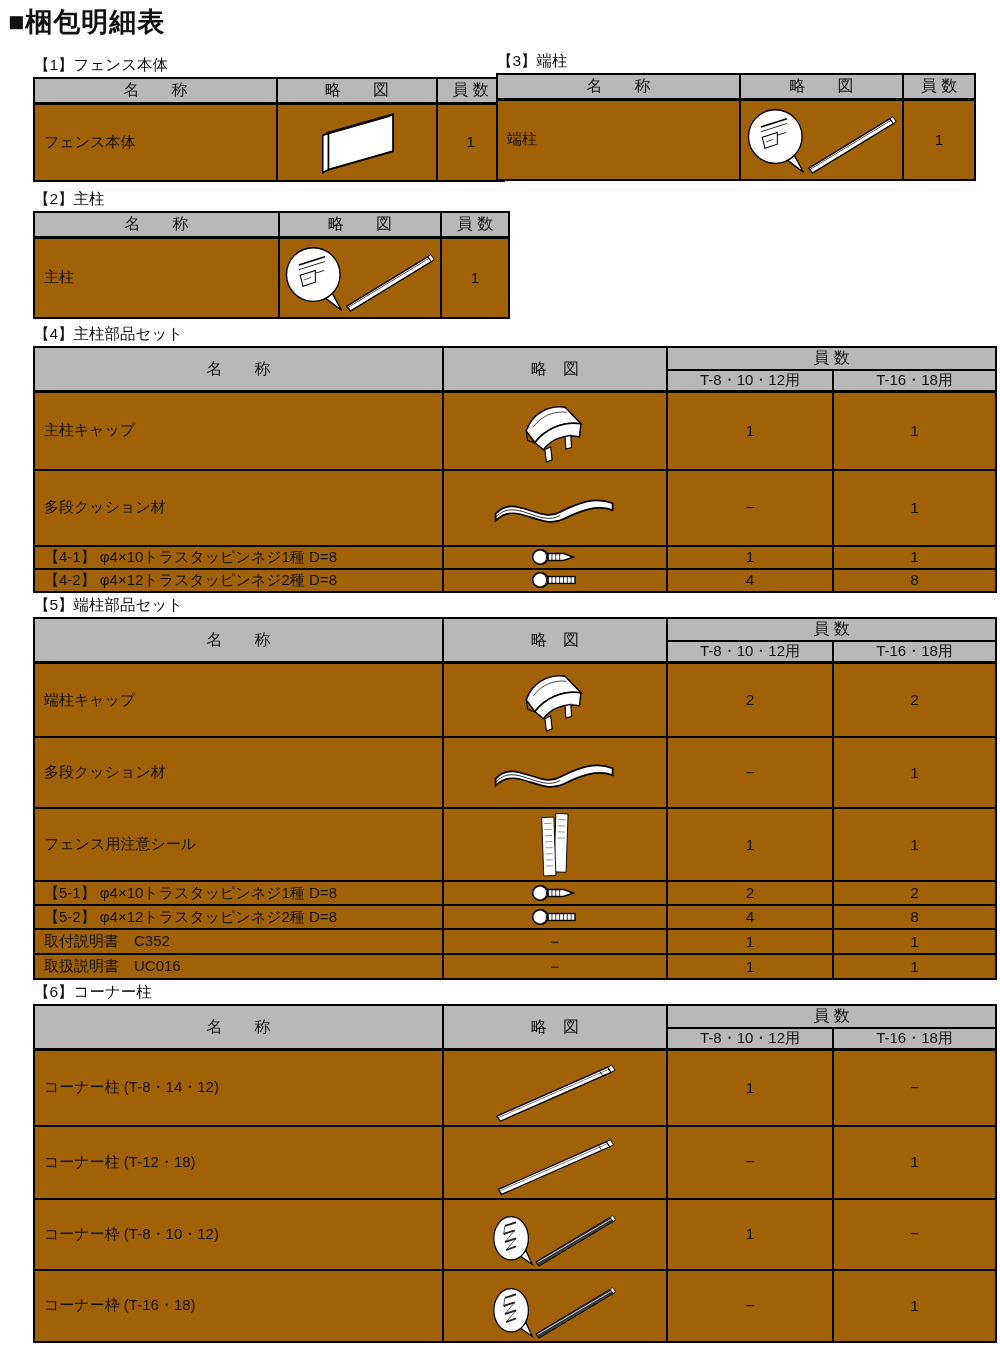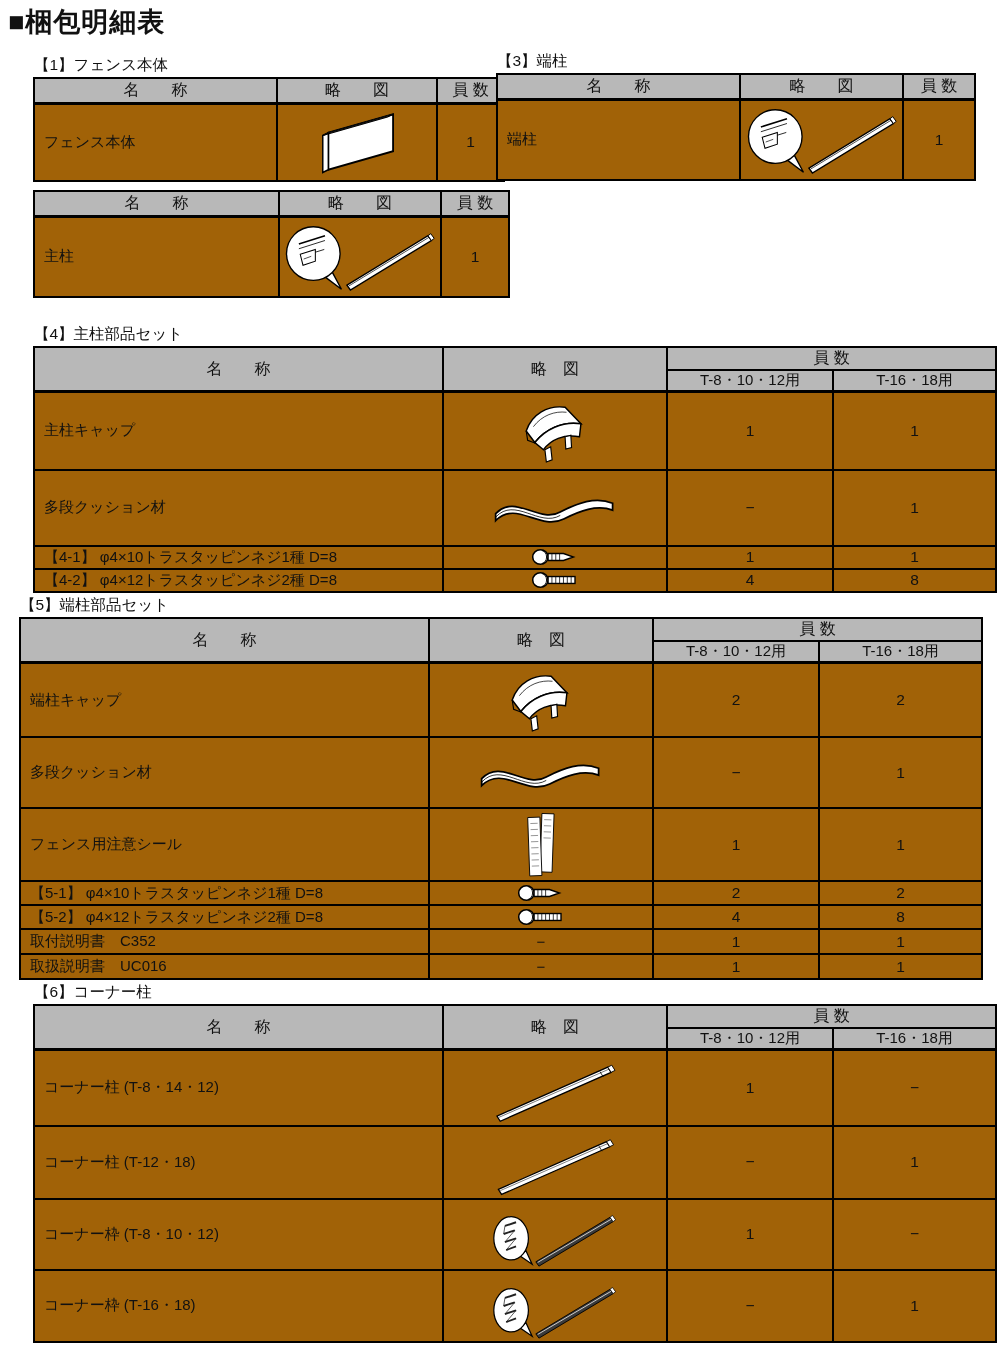--- a/index.html
+++ b/index.html
@@ -171,20 +171,21 @@
                 <use href="#sym-post"></use>
               </svg>
           </td>
           <td class="qty">1</td>
         </tr>
       </tbody>
     </table>
   </div>
 
   <div class="section" style="left:33px; top:190px;">
+    <div class="sec-label">【2】主柱</div>
     <table class="tbl" style="width:475px;">
       <colgroup>
           <col style="width:245px">
           <col style="width:162px">
           <col style="width:68px">
         </colgroup>
       <thead>
         <tr style="height:25px;">
           <th class="hdr-bottom">名　　称</th>
           <th class="hdr-bottom">略　　図</th>
@@ -263,21 +264,21 @@
                 <use href="#sym-screw2"></use>
               </svg>
           </td>
           <td class="qty">4</td>
           <td class="qty">8</td>
         </tr>
       </tbody>
     </table>
   </div>
 
-  <div class="section" style="left:19px; top:596px;">
+  <div class="section" style="left:33px; top:596px;">
     <div class="sec-label">【5】端柱部品セット</div>
     <table class="tbl" style="width:962px;">
       <colgroup>
           <col style="width:409px">
           <col style="width:224px">
           <col style="width:166px">
           <col style="width:163px">
         </colgroup>
       <thead>
         <tr style="height:21px;">

